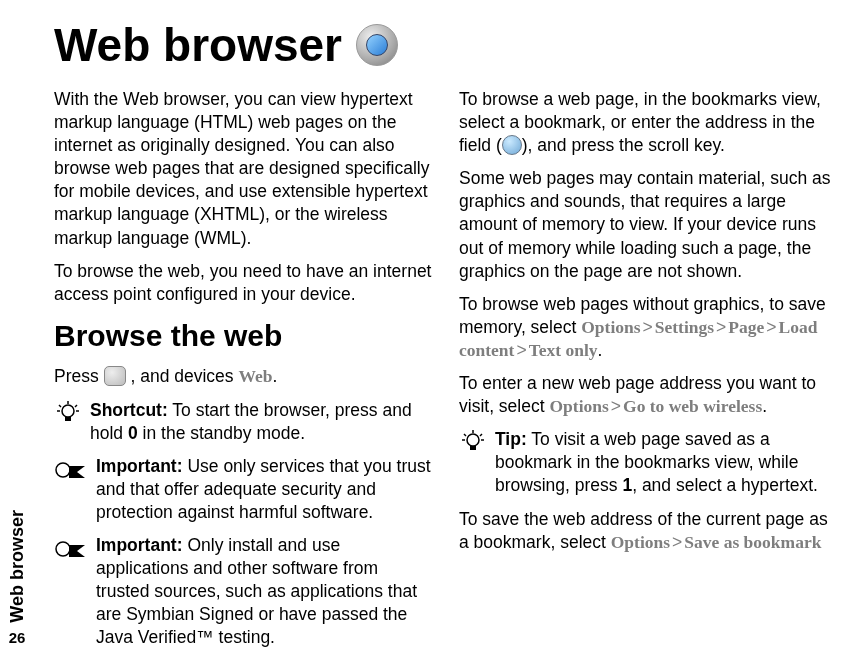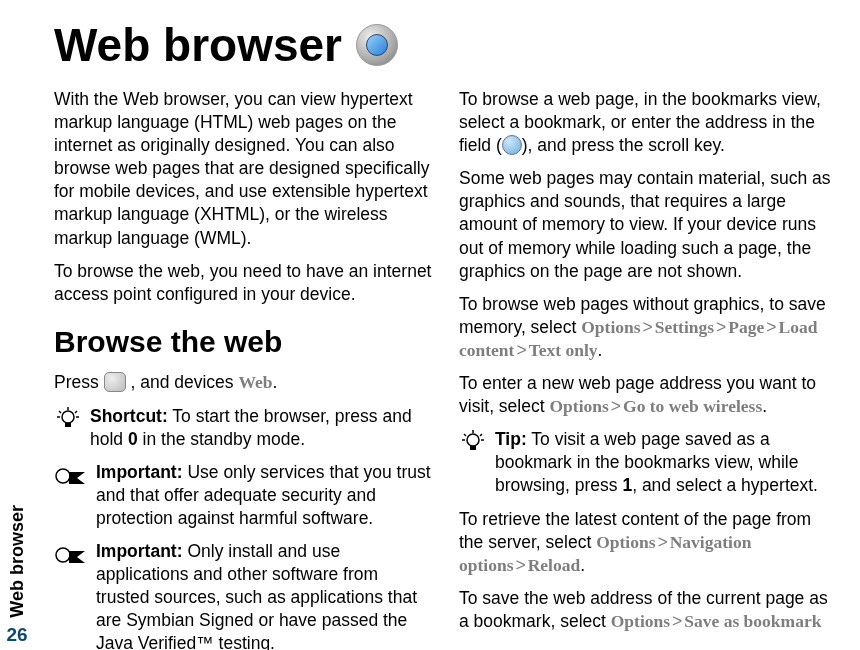--- a/index.html
+++ b/index.html
@@ -21,23 +21,23 @@
   }
   .side-label {
     writing-mode: vertical-rl;
     transform: rotate(180deg);
     font-weight: 700;
     font-size: 18px;
     color: #000;
     margin-bottom: 6px;
   }
   .page-num {
-    font-size: 19px;
-    font-weight: 700;
-    color: #0c4a6e;
+    font-size: 15px;
+    font-weight: 700;
+    color: #000000;
   }
   .page {
     flex: 1;
     padding: 18px 20px 8px 20px;
   }
   h1 {
     font-size: 46px;
     font-weight: 700;
     margin-bottom: 16px;
     display: flex;
@@ -70,21 +70,21 @@
     color: #000;
   }
   .col {
     flex: 1;
     min-width: 0;
   }
   .col p { margin-bottom: 10px; }
   h2 {
     font-size: 30px;
     font-weight: 700;
-    margin: 16px 0 10px;
+    margin: 10px 0 10px;
   }
   .opt { color: #7e7e7e; font-weight: 600; font-family: Liberation Serif, serif; }
   .sep { color: #7e7e7e; margin: 0 2px; }
   .icon-row {
     display: flex;
     align-items: flex-start;
     gap: 8px;
     margin-bottom: 10px;
   }
   .icon-row .txt { flex: 1; }
@@ -220,23 +220,20 @@
             <line x1="21" y1="4" x2="19" y2="6" stroke="#000" stroke-width="1.5"></line>
             <line x1="1" y1="10" x2="4" y2="10" stroke="#000" stroke-width="1.5"></line>
             <line x1="23" y1="10" x2="20" y2="10" stroke="#000" stroke-width="1.5"></line>
           </svg>
         </div>
         <div class="txt">
           <b>Tip:</b><span> To visit a web page saved as a bookmark in the bookmarks view, while browsing, press </span><b>1</b><span>, and select a hypertext.</span>
         </div>
       </div>
 
-      <p>
-        <span>To retrieve the latest content of the page from the server, select </span><span class="opt">Options</span><span class="sep">&gt;</span><span class="opt">Navigation options</span><span class="sep">&gt;</span><span class="opt">Reload</span><span>.</span>
-      </p>
 
       <p>
         <span>To save the web address of the current page as a bookmark, select </span><span class="opt">Options</span><span class="sep">&gt;</span><span class="opt">Save as bookmark</span>
       </p>
 
     </div>
   </div>
 
 </div>
 

